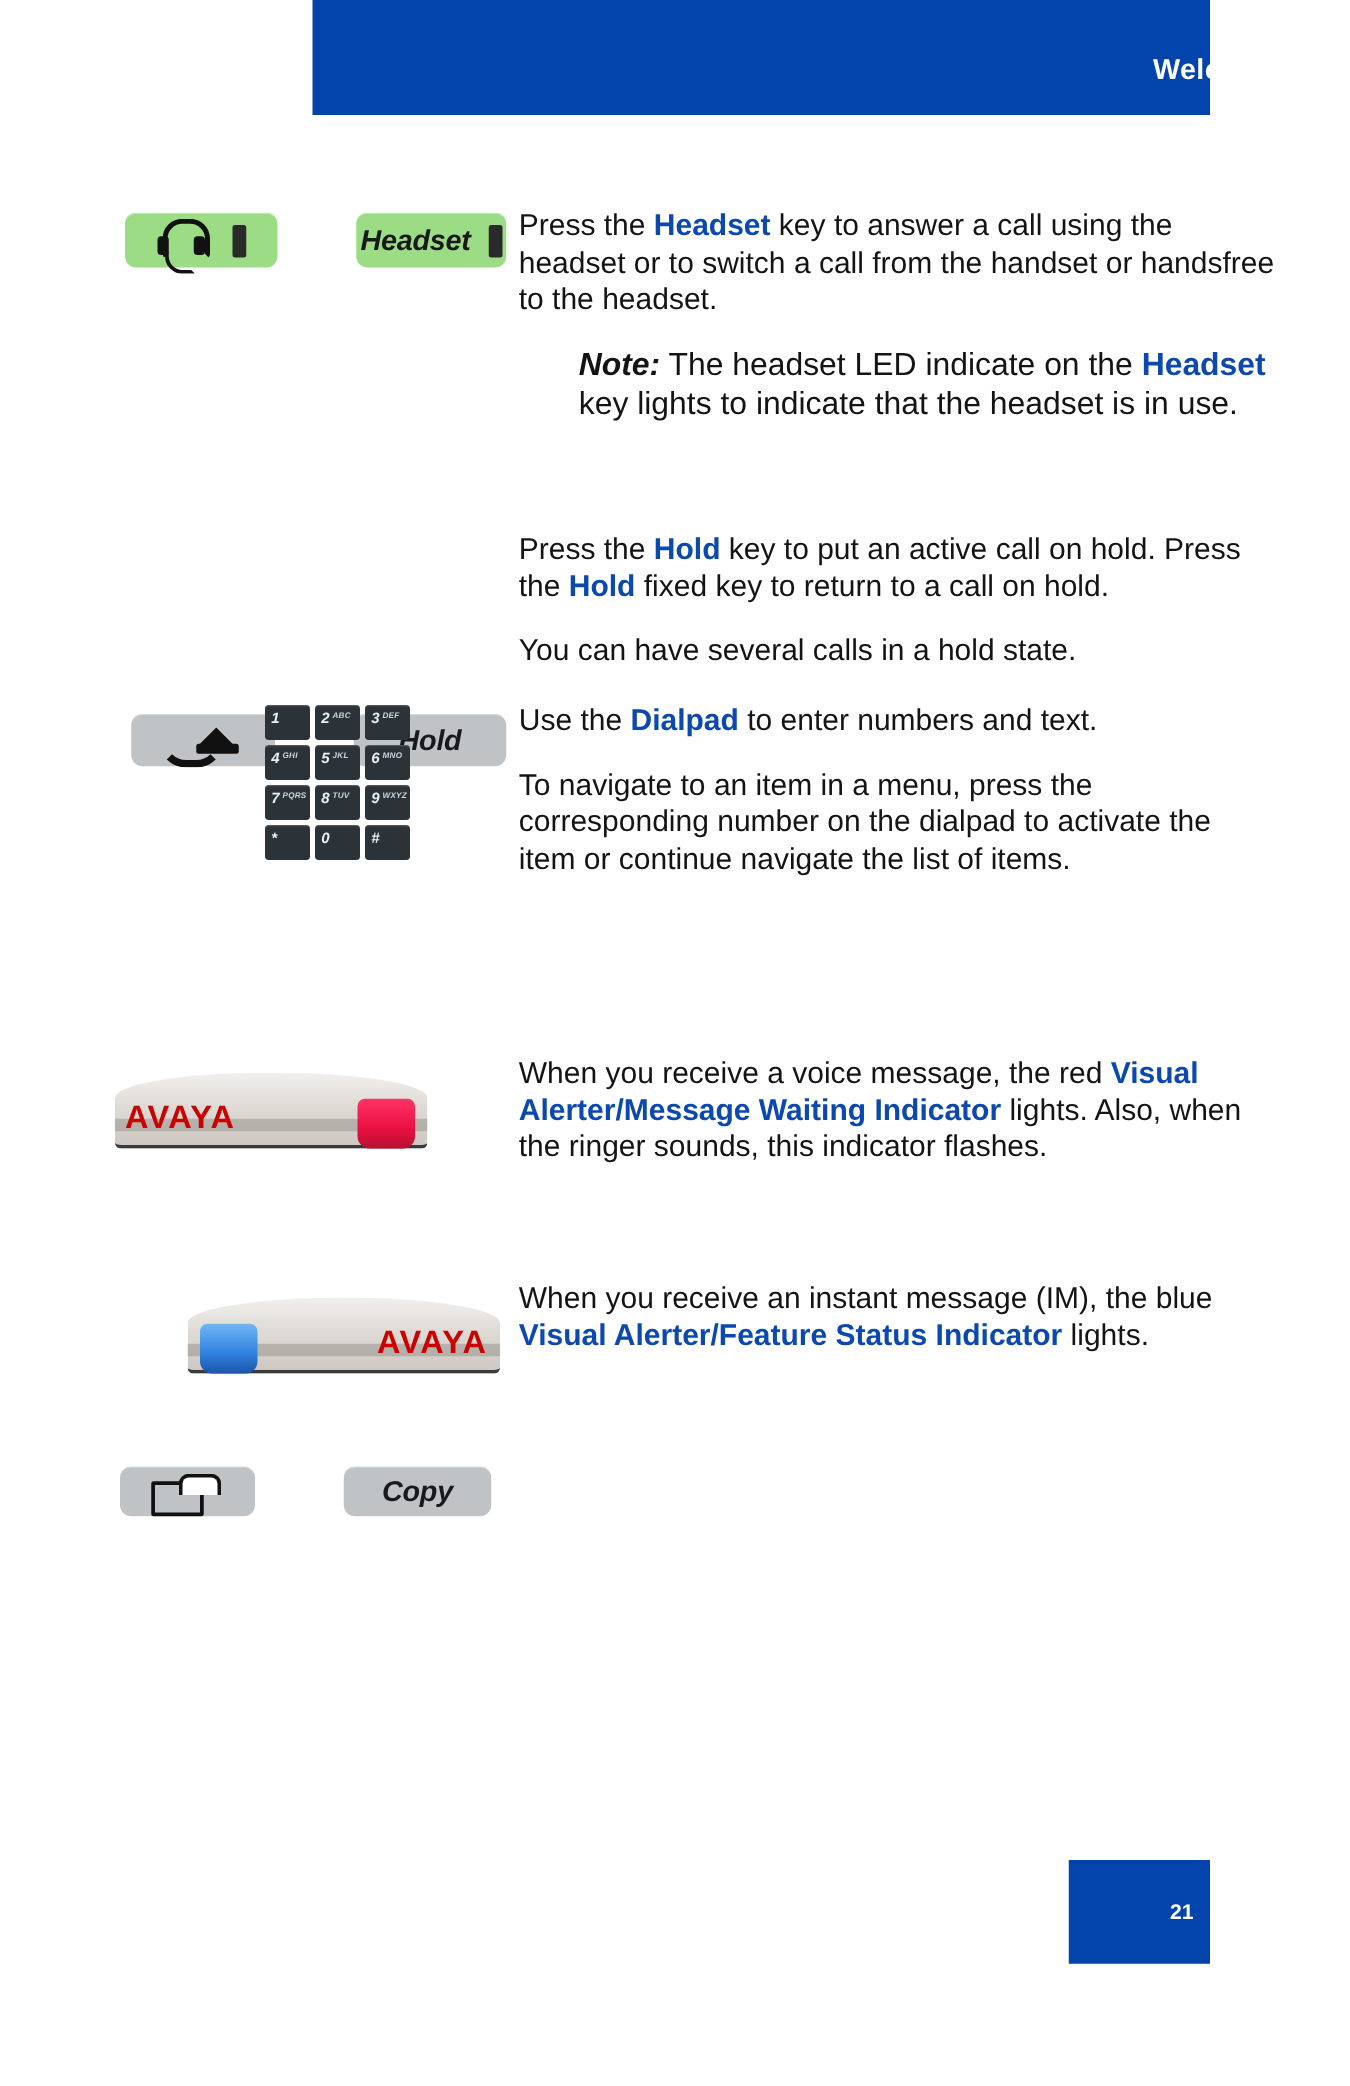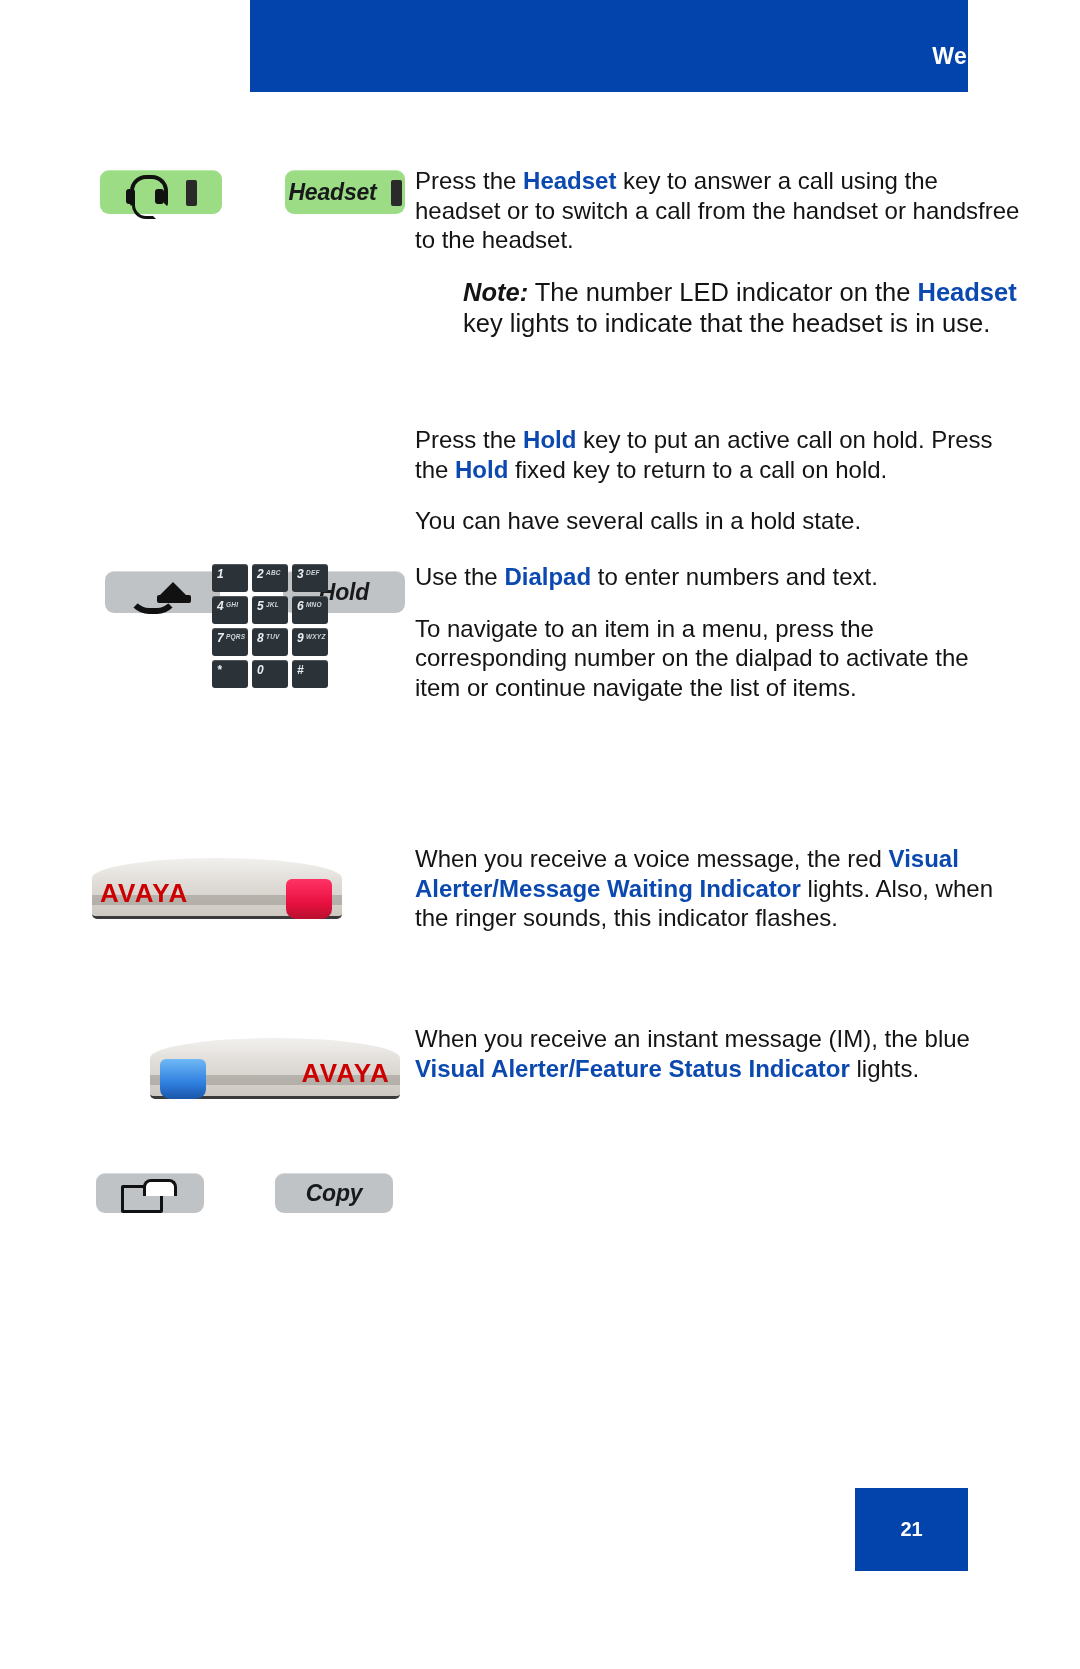--- a/index.html
+++ b/index.html
@@ -20,21 +20,21 @@
   .header-bar {
     position: absolute;
     left: 250px;
     top: 0;
     width: 718px;
     height: 92px;
     background: #0244AC;
   }
   .header-title {
     position: absolute;
-    right: 45px;
+    right: 55px;
     top: 56px;
     transform: translateY(-50%);
     color: #ffffff;
     font-size: 23px;
     font-weight: bold;
     letter-spacing: 0.3px;
   }
 
   
   .content {
@@ -295,22 +295,23 @@
   }
   .footer-page {
     position: absolute;
     left: 0; top: 0;
     width: 113px;
     height: 83px;
     display: flex;
     align-items: center;
     justify-content: center;
     color: #ffffff;
-    font-size: 20px;
-    font-weight: bold;
+    font-size: 17px;
+    font-weight: bold;
+    padding-left: 34px;
   }
 </style>
 </head>
 <body>
 
 <div class="header-bar"></div>
 <div class="header-title">Welcome</div>
 
 <div class="content">
 
@@ -330,21 +331,21 @@
       <div class="keycap green" style="left:285px; top:78px; width:120px; height:44px;">
         <span class="label">Headset</span>
         <span class="led"></span>
       </div>
     </div>
     <div class="col-text" style="padding-top:74px;">
       <p class="body">
         <span>Press the </span><span class="kw">Headset</span><span> key to answer a call using the headset or to switch a call from the handset or handsfree to the headset.</span>
       </p>
       <p class="note">
-        <span class="note-label">Note:</span><span> The number LED indicator on the </span><span class="kw">Headset</span><span> key lights to indicate that the headset is in use.</span>
+        <span class="note-label">Note:</span><span> The headset LED indicate on the </span><span class="kw">Headset</span><span> key lights to indicate that the headset is in use.</span>
       </p>
     </div>
   </div>
 
   <div class="row" style="height:200px;align-items:flex-end;">
     <div class="col-art">
       <div class="keycap gray" style="left:105px; top:30px; width:115px; height:42px;">
         <span class="hold-glyph">
           <span class="handset"></span>
             <span class="base"></span>

